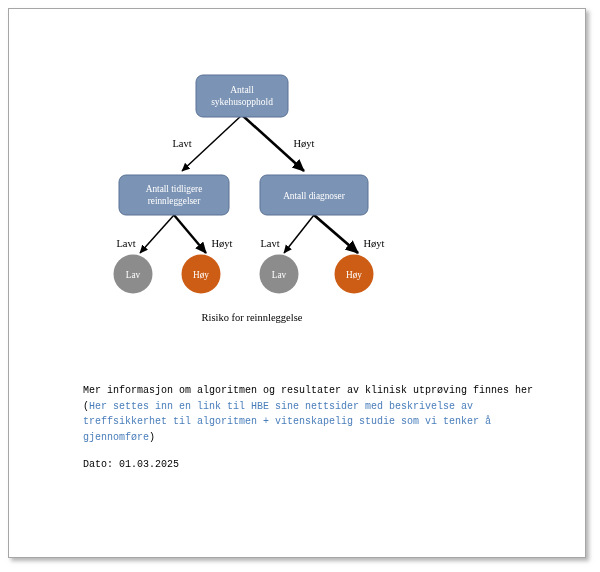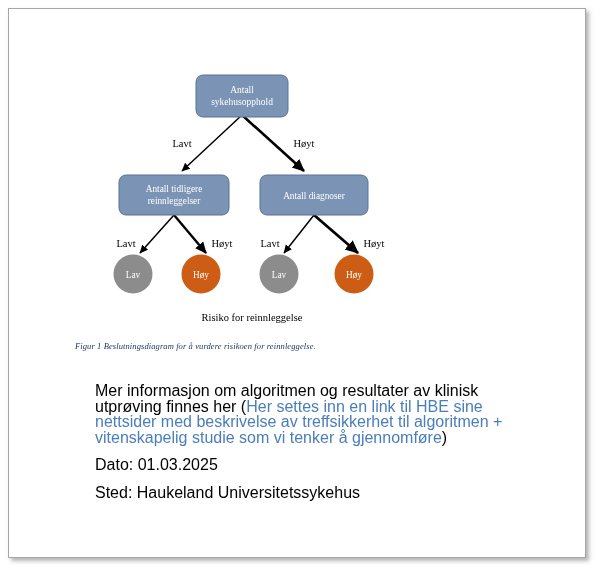--- a/index.html
+++ b/index.html
@@ -63,25 +63,25 @@
     font-style: italic;
     font-size: 8.5px;
     line-height: 12px;
     color: #1f3864;
     letter-spacing: 0.1px;
   }
 
   
   #body-copy {
     position: absolute;
-    left: 86px;
+    left: 74px;
     top: 374px;
     width: 452px;
-    font-family: Liberation Sans, sans-serif;
-    font-size: 16px;
+    font-family: Liberation Mono, monospace;
+    font-size: 10px;
     color: #000000;
   }
   .para {
     margin: 0 0 12px 0;
     line-height: 15.5px;
   }
   .para:last-child { margin-bottom: 0; }
 
   .link-text { color: #4a7ebb; }
 
@@ -175,27 +175,25 @@
 
         <g>
           <circle cx="290" cy="215" r="19.5" fill="#cd5c14"></circle>
           <text class="node-circle-label" x="290" y="219" font-size="9.3" fill="#ffffff" text-anchor="middle">Høy</text>
         </g>
 
         <text class="axis-label" x="188" y="262" font-size="10.5" fill="#000000" text-anchor="middle">Risiko for reinnleggelse</text>
       </svg>
     </div>
 
-    <div id="figure-caption">Figur 1 Beslutningsdiagram for å vurdere risikoen for reinnleggelse.</div>
 
     <div id="body-copy">
 
       <p class="para"><span>Mer informasjon om algoritmen og resultater av klinisk utprøving finnes her (</span><span class="link-text">Her settes inn en link til HBE sine nettsider med beskrivelse av treffsikkerhet til algoritmen + vitenskapelig studie som vi tenker å gjennomføre</span><span>)</span></p>
 
 
       <p class="para"><span>Dato:</span>&nbsp;<span>01.03.2025</span></p>
 
-      <p class="para"><span>Sted:</span>&nbsp;<span>Haukeland Universitetssykehus</span></p>
 
     </div>
 
   </div>
 </div>
 
 </body></html>

